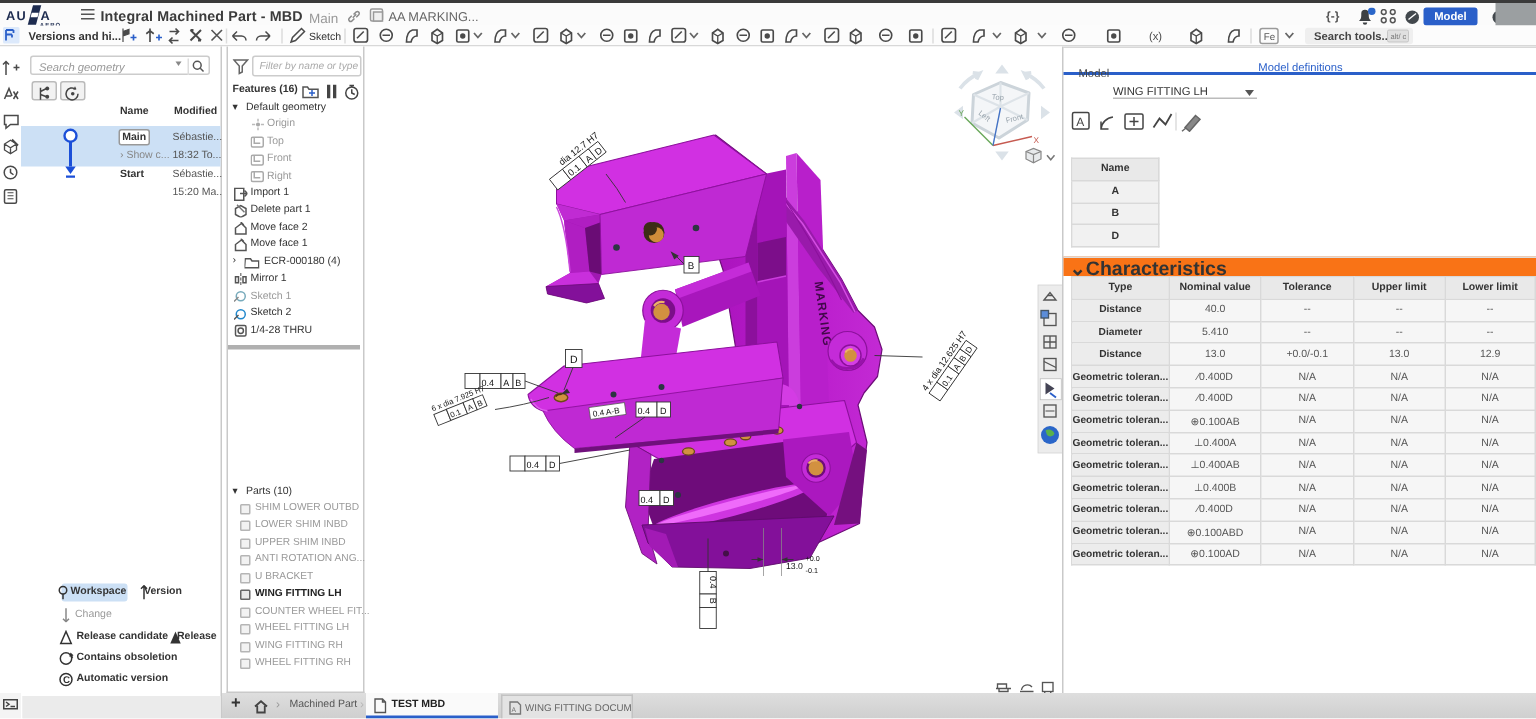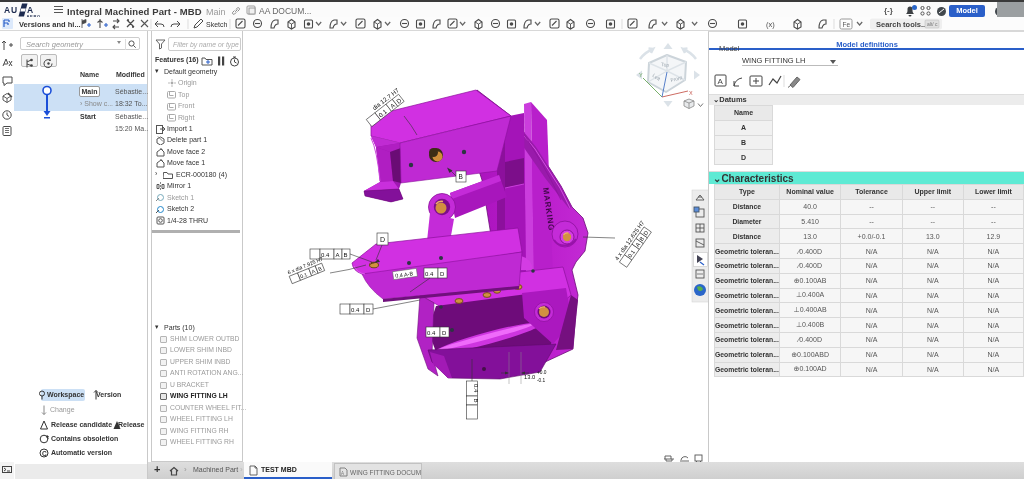--- a/index.html
+++ b/index.html
@@ -60,21 +60,21 @@
     </div>
     <div class="abs ttl" style="left:67px;top:4px;">Integral Machined Part - MBD</div>
     <div class="abs" style="left:206px;top:5px;font-size:9px;color:#999">Main</div>
     <svg class="abs" style="left:231px;top:4px" width="10" height="10" viewBox="0 0 10 10">
         <path d="M4.2,5.8 L6.5,3.5 M3.5,4.5 l-1.8,1.8 a1.3,1.3 0 0 0 1.8,1.8 l1.8,-1.8 M6.5,5.5 l1.8,-1.8 a1.3,1.3 0 0 0 -1.8,-1.8 L4.7,3.7" stroke="#8a8a8a" stroke-width="1" fill="none"></path>
       </svg>
     <svg class="abs" style="left:246px;top:3px" width="11" height="11" viewBox="0 0 11 11">
         <rect x="1" y="1" width="8" height="8" rx="1" fill="none" stroke="#9a9a9a"></rect>
         <rect x="3" y="3" width="6" height="6" fill="#f0f0f0" stroke="#9a9a9a"></rect>
       </svg>
-    <div class="abs" style="left:259px;top:4px;font-size:8.5px;color:#666">AA DOCUM...</div>
+    <div class="abs" style="left:259px;top:4px;font-size:8.5px;color:#666">AA MARKING...</div>
 
     <div class="abs" style="left:884px;top:4px;font-size:8px;color:#555;font-weight:bold">{-}</div>
     <svg class="abs" style="left:904px;top:2.5px" width="14" height="12" viewBox="0 0 14 12">
         <path d="M2,9 h8 c-1,-1 -1.5,-2 -1.5,-3.5 v-1.5 a2.5,2.5 0 0 0 -5,0 v1.5 c0,1.5 -0.5,2.5 -1.5,3.5 z" fill="#3c4043"></path>
         <path d="M4.5,10 a1.5,1.5 0 0 0 3,0 z" fill="#3c4043"></path>
         <circle cx="10.5" cy="2.5" r="2.5" fill="#2a66c9"></circle>
       </svg>
     <svg class="abs" style="left:920px;top:4px" width="11" height="10" viewBox="0 0 11 10">
         <circle cx="2.5" cy="2" r="1.6" fill="none" stroke="#555"></circle>
         <circle cx="8.5" cy="2" r="1.6" fill="none" stroke="#555"></circle>
@@ -681,57 +681,56 @@
         <div class="abs pt" style="top:373px">COUNTER WHEEL FIT...</div>
       <div class="abs pi" style="top:385px"></div>
         <div class="abs pt" style="top:384px">WHEEL FITTING LH</div>
       <div class="abs pi" style="top:397px"></div>
         <div class="abs pt" style="top:396px">WING FITTING RH</div>
       <div class="abs pi" style="top:408px"></div>
         <div class="abs pt" style="top:407px">WHEEL FITTING RH</div>
     </div>
   </div>
   <div id="rpanel" class="abs">
-    <div class="abs" style="left:0;top:8px;width:316px;text-align:center;font-size:7.5px;font-weight:bold;color:#2a5fc9">Model definitions</div>
+    <div class="abs" style="left:0;top:8px;width:316px;text-align:center;font-size:7.5px;font-weight:normal;color:#2a5fc9">Model definitions</div>
     <div class="abs" style="left:0;top:16px;width:316px;height:2px;background:#2a5fc9"></div>
     <div class="abs" style="left:10px;top:12px;font-size:7.5px;color:#444">Model</div>
     <div class="abs" style="left:33px;top:24px;width:96px;border-bottom:1px solid #bbb;height:10px;font-size:7.5px;color:#333">WING FITTING LH</div>
     <div class="abs" style="left:121px;top:28px;width:0;height:0;border-left:3px solid transparent;border-right:3px solid transparent;border-top:4px solid #555"></div>
     <svg class="abs" style="left:5px;top:42px" width="110" height="14" viewBox="0 0 110 14">
       <g fill="none" stroke="#444">
         <rect x="1" y="1" width="11" height="11" rx="1"></rect>
           <text x="3.5" y="10" font-size="8" fill="#444" stroke="none" font-family="Liberation Sans">A</text>
         <path d="M20,12 a9,9 0 0 1 8,-8 m-8,3 l0,5 l5,0"></path>
         <rect x="36" y="2" width="12" height="10" rx="1"></rect>
           <path d="M39,7 h6 m-3,-3 v6"></path>
         <path d="M55,11 l4,-6 l4,4 l4,-7" stroke-width="1.2"></path>
         <line x1="70" y1="1" x2="70" y2="13" stroke="#ddd"></line>
         <path d="M76,11 l7,-8 l3,2.5 l-7,8 z M74,13.5 l3,-2.5" fill="#888" stroke="#666"></path>
       </g>
     </svg>
-    <div class="abs" style="left:0;top:62px;width:316px;height:11px;background:#ececec;border-top:1px solid #ddd;font-size:7.5px;font-weight:bold;color:#333"><span style="margin-left:4px">⌄Datums</span></div>
     <div id="dtable" class="abs" style="left:5px;top:73px">
       <table style="table-layout:fixed">
         <tbody>
             <tr>
               <td class="dh">Name</td>
             </tr>
         <tr>
               <td class="dc">A</td>
             </tr>
         <tr>
               <td class="dc">B</td>
             </tr>
         <tr>
               <td class="dc">D</td>
             </tr>
       </tbody>
         </table>
     </div>
-    <div class="abs" style="left:0;top:139px;width:316px;height:13px;background:#5eead4;border-top:1px solid #ddd;font-size:10px;font-weight:bold;color:#333;line-height:13px"><span style="margin-left:4px">⌄Characteristics</span></div>
+    <div class="abs" style="left:0;top:139px;width:316px;height:13px;background:#f97316;border-top:1px solid #ddd;font-size:13px;font-weight:bold;color:#333;line-height:13px"><span style="margin-left:4px">⌄Characteristics</span></div>
     <div id="ctable" class="abs" style="left:5px;top:152px">
       <table style="table-layout:fixed">
         <tbody>
             <tr>
               <td class="ch" style="width:59px">Type</td>
               <td class="ch" style="width:62px">Nominal value</td>
               <td class="ch" style="width:62px">Tolerance</td>
               <td class="ch" style="width:62px">Upper limit</td>
               <td class="ch" style="width:61px">Lower limit</td>
             </tr>

